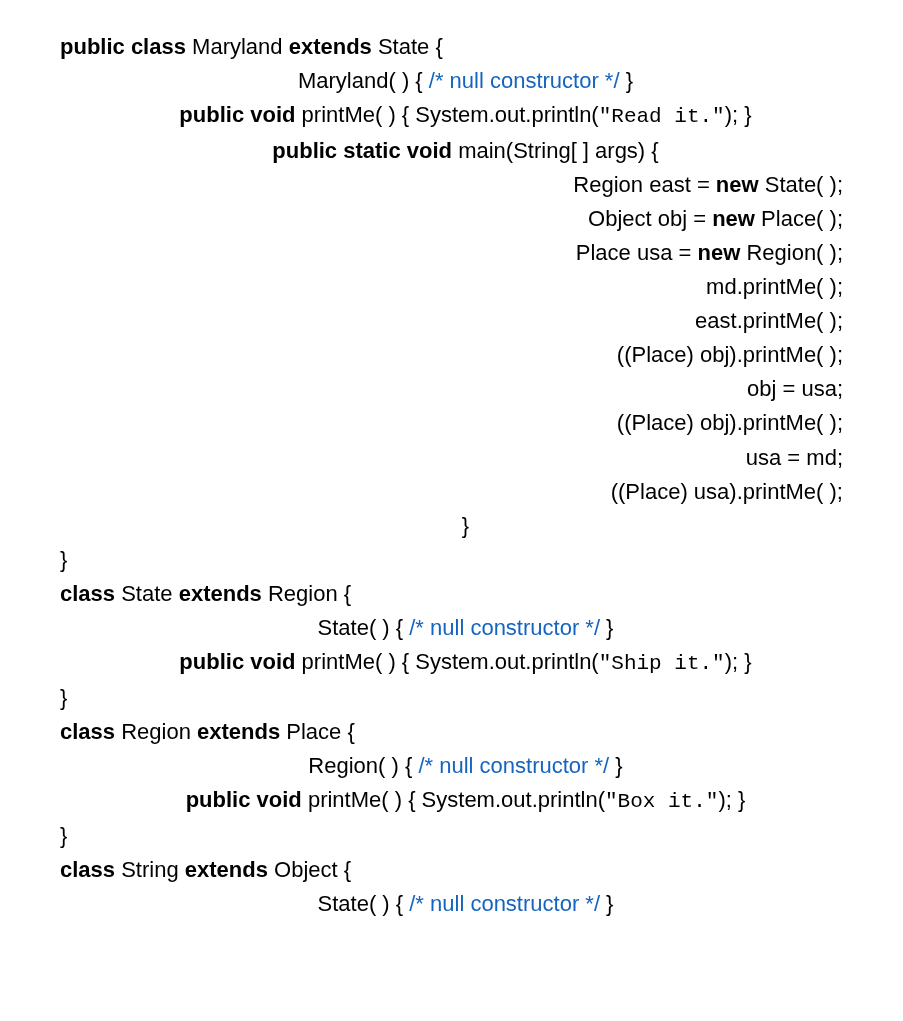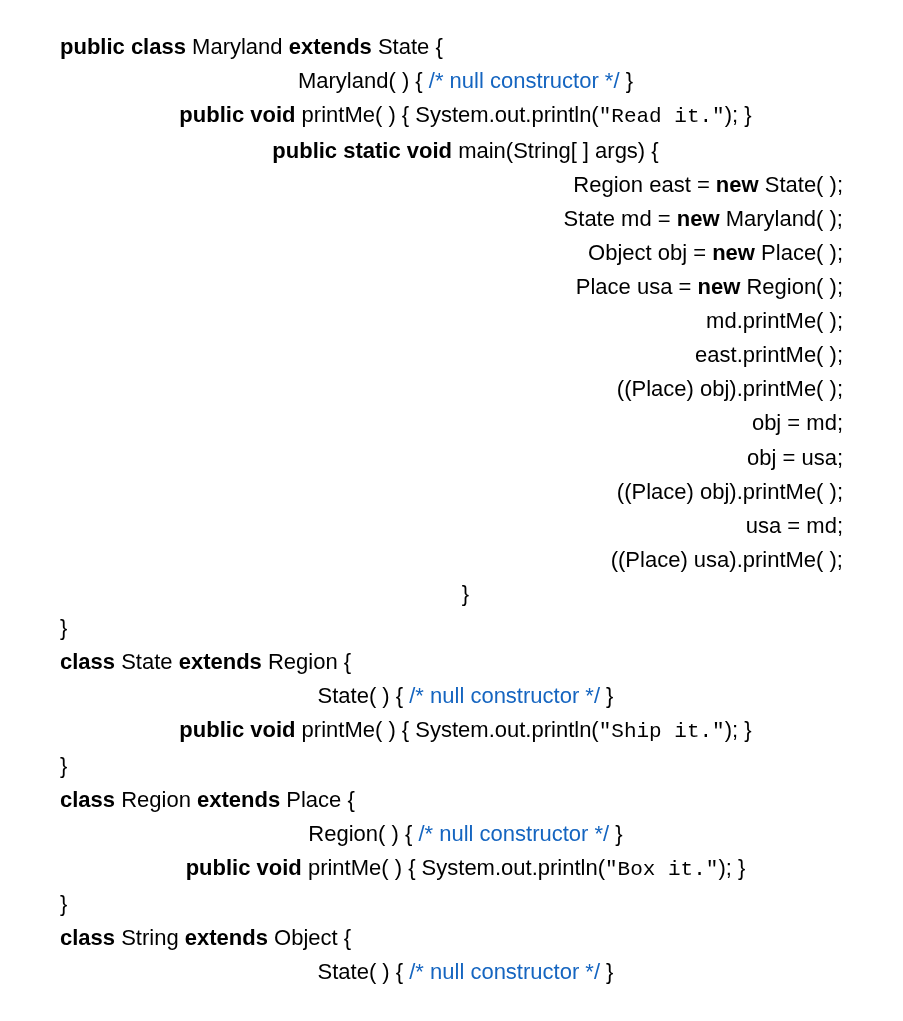--- a/index.html
+++ b/index.html
@@ -29,30 +29,28 @@
   <div class="line"><span class="kw">public class</span><span> Maryland </span><span class="kw">extends</span><span> State {</span></div>
 
   <div class="line i1"><span>Maryland( ) { </span><span class="cm">/* null constructor */</span><span> }</span></div>
 
   <div class="line i1"><span class="kw">public void</span><span> printMe( ) { System.out.println(</span><span class="mono">"Read it."</span><span>); }</span></div>
 
   <div class="line i1"><span class="kw">public static void</span><span> main(String[ ] args) {</span></div>
 
   <div class="line i2"><span>Region east = </span><span class="kw">new</span><span> State( );</span></div>
 
-  <div class="line i2"><span>State md = </span><span class="kw">new</span><span> Maryland( );</span></div>
 
   <div class="line i2"><span>Object obj = </span><span class="kw">new</span><span> Place( );</span></div>
 
   <div class="line i2"><span>Place usa = </span><span class="kw">new</span><span> Region( );</span></div>
 
   <div class="line i2"><span>md.printMe( );</span></div>
   <div class="line i2"><span>east.printMe( );</span></div>
   <div class="line i2"><span>((Place) obj).printMe( );</span></div>
-  <div class="line i2"><span>obj = md;</span></div>
   <div class="line i2"><span>obj = usa;</span></div>
   <div class="line i2"><span>((Place) obj).printMe( );</span></div>
   <div class="line i2"><span>usa = md;</span></div>
   <div class="line i2"><span>((Place) usa).printMe( );</span></div>
 
   <div class="line i1"><span>}</span></div>
   <div class="line"><span>}</span></div>
 
   <div class="line"><span class="kw">class</span><span> State </span><span class="kw">extends</span><span> Region {</span></div>
 

